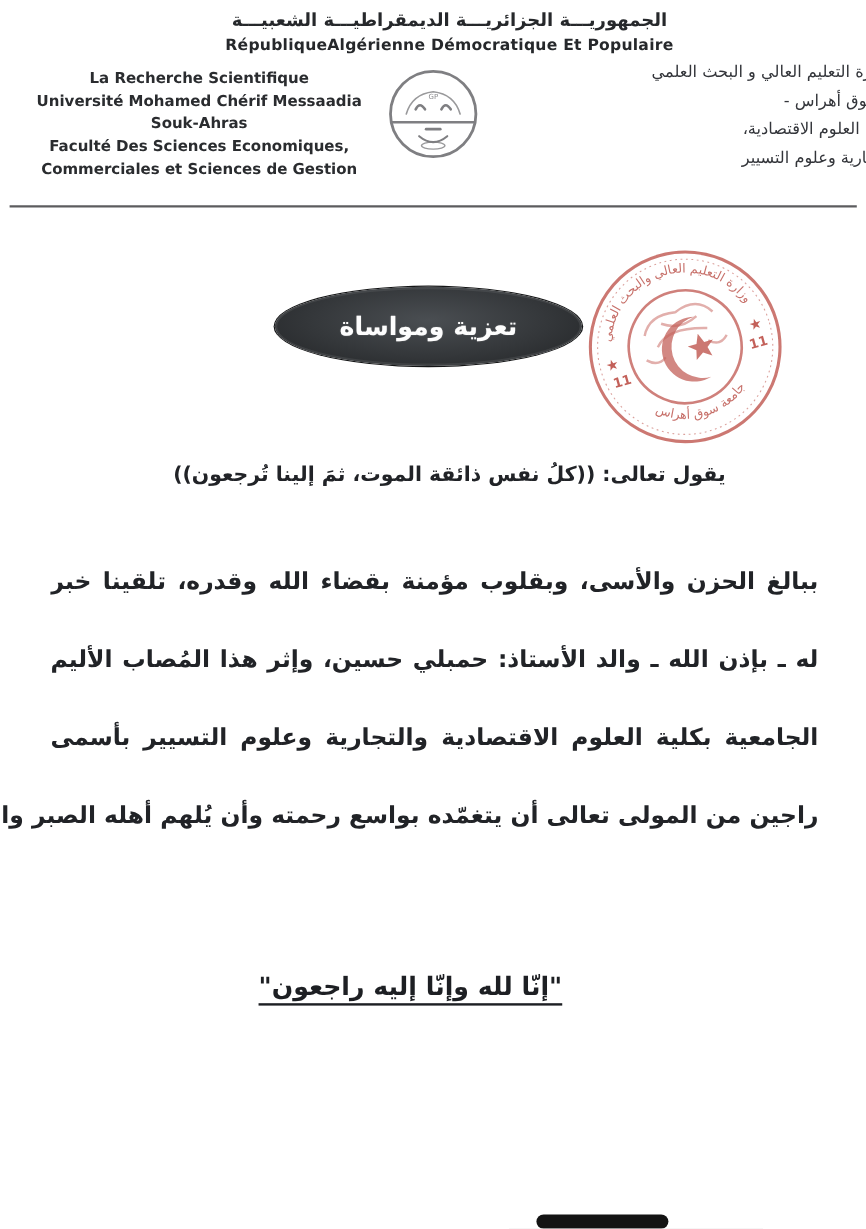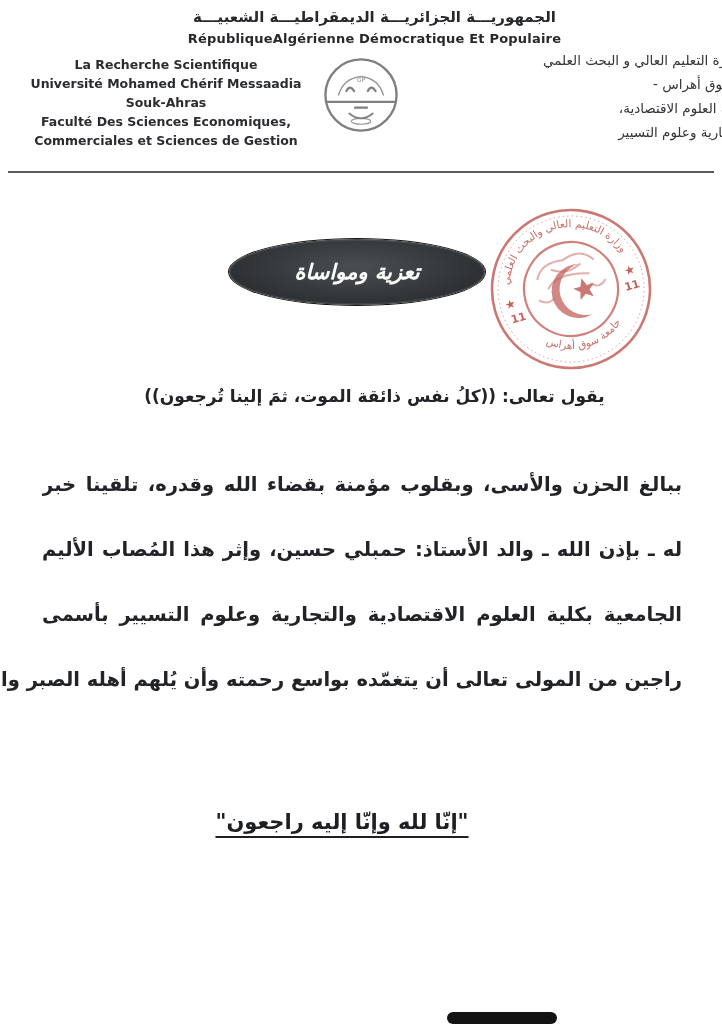--- a/index.html
+++ b/index.html
@@ -28,21 +28,21 @@
   
   .rule{top:171px;left:8px;width:706px;border-top:2px solid rgba(64,64,66,.85);height:0;}
   .deanship{top:176px;left:290px;width:190px;text-align:center;direction:rtl;
     font-size:15px;font-weight:700;color:#202225;}
   
   .banner-oval{
     left:229px;top:239px;width:256px;height:66px;
     border-radius:50%;
     background:radial-gradient(ellipse at 50% 42%, #4a4e52 0%, #34373a 55%, #212325 100%);
     box-shadow:0 0 0 1px #141516, inset 0 0 0 2px rgba(255,255,255,.08);
-    display:flex;align-items:center;justify-content:center;font-style:italic;
+    display:flex;align-items:center;justify-content:center;
   }
   .banner-oval span{
     direction:rtl;color:#fdfdfd;font-size:21px;font-weight:700;
     text-shadow:0 0 1px rgba(255,255,255,.4);
   }
   
   .stamp{left:484px;top:202px;width:174px;height:174px;opacity:.88;}
   
   .verse{top:386px;left:0;width:100%;text-align:center;direction:rtl;
     font-size:17px;font-weight:700;color:#212327;}

